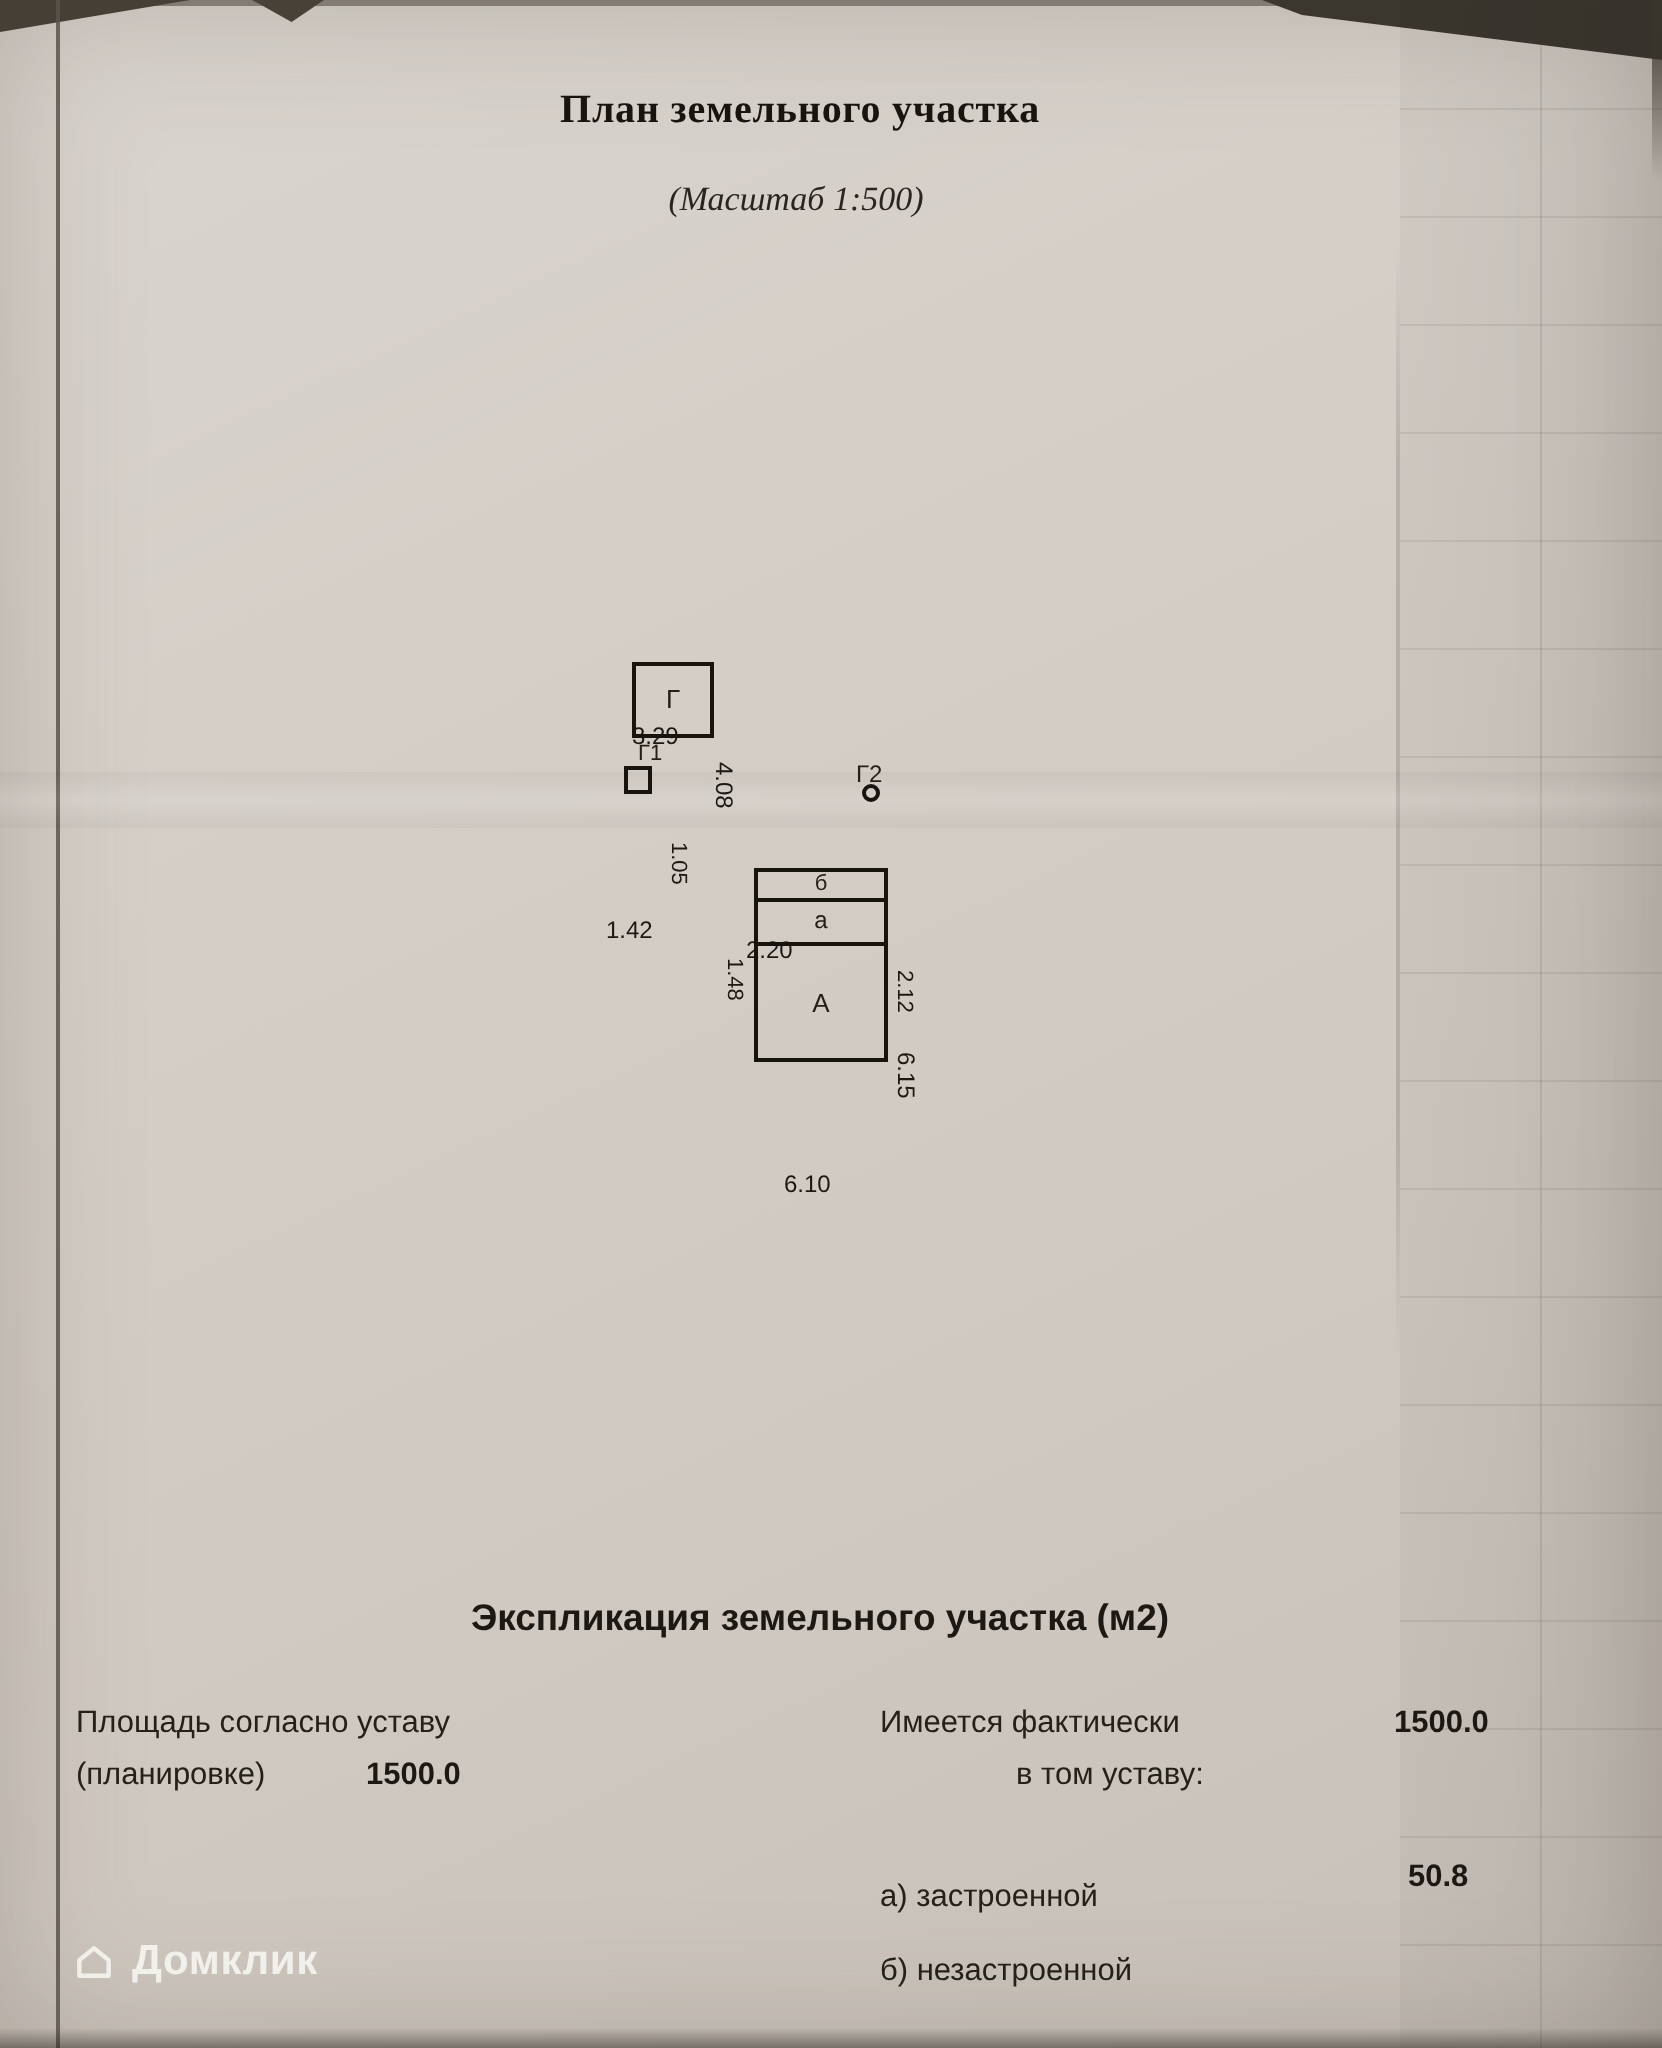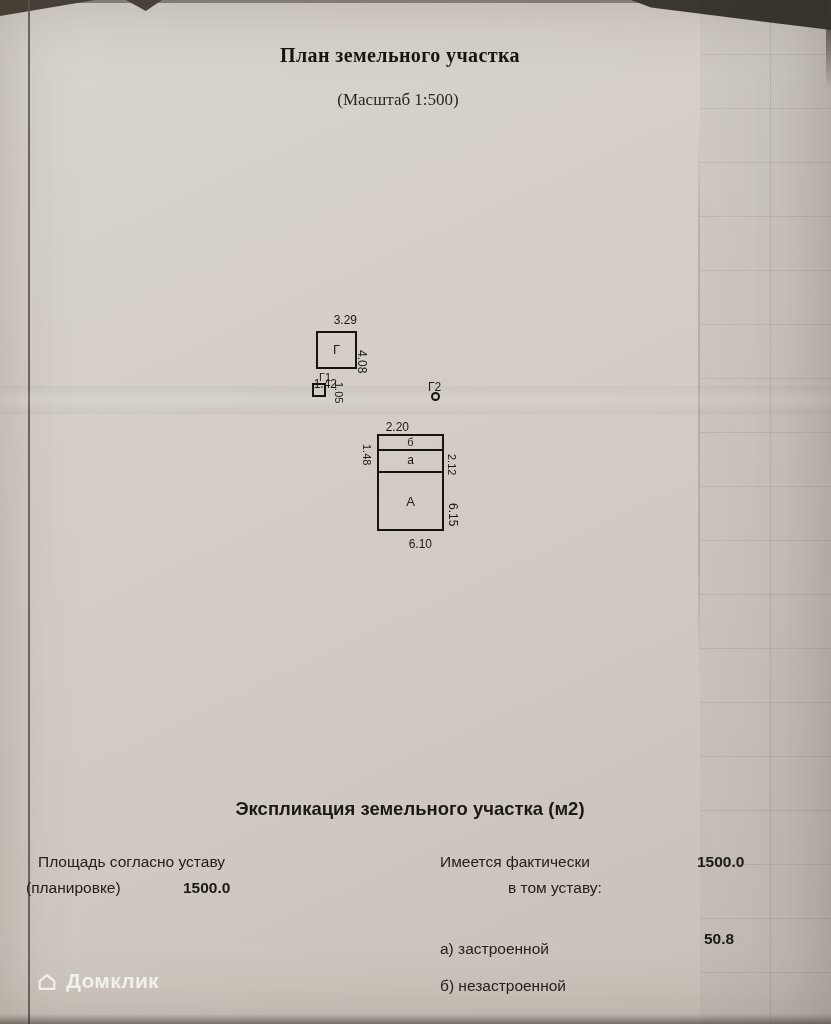--- a/index.html
+++ b/index.html
@@ -23,60 +23,60 @@
       linear-gradient(to right,rgba(0,0,0,0.03),rgba(0,0,0,0.08));}
   .showthrough-vline{top:0;left:770px;width:1px;height:100%;background:rgba(60,55,48,0.12);}
   .edge-bottom{bottom:0;left:0;width:100%;height:10px;background:linear-gradient(to top,rgba(35,30,25,0.45),transparent);}
   .edge-right-sliver{top:0;right:0;width:5px;height:90px;background:linear-gradient(to bottom,#39342c,transparent);}
   .crease{top:386px;left:0;width:100%;height:28px;opacity:.7;
     background:linear-gradient(to bottom,rgba(0,0,0,0.05),rgba(255,255,255,0.12) 50%,rgba(0,0,0,0.05));}
   
   .doc-title{top:44px;left:0;width:800px;text-align:center;
     font-family:"Liberation Serif",serif;font-weight:bold;font-size:20px;color:#18150f;letter-spacing:.4px;}
   .doc-subtitle{top:90px;left:0;width:796px;text-align:center;
-    font-family:"Liberation Serif",serif;font-size:17px;color:#2a261f;}
+    font-family:"Liberation Serif",serif;font-size:17px;color:#2a261f;font-style:italic;}
   
-  .dim{font-size:12px;color:#1b1813;text-align:right;}
+  .dim{font-size:12px;color:#1b1813;text-align:left;margin-top:48px;}
   .dim-sm{font-size:11px;}
   .vdim{writing-mode:vertical-rl;text-orientation:mixed;}
   .outline{border:2px solid #17140e;box-sizing:border-box;}
   .rect-g{top:331px;left:316px;width:41px;height:38px;}
   .rect-g .lbl{display:block;text-align:center;line-height:34px;font-size:13px;}
   .dim-g-top{top:313px;left:316px;width:41px;}
   .dim-g-right{top:333px;left:355px;height:40px;}
   .lbl-g1{top:371px;left:319px;font-size:11px;}
   .rect-g1{top:383px;left:312px;width:14px;height:14px;border-width:2px;}
   .dim-g1-right{top:373px;left:333px;height:30px;}
-  .dim-g1-bottom{top:377px;left:303px;width:34px;}
+  .dim-g1-bottom{top:410px;left:303px;width:34px;}
   .lbl-g2{top:380px;left:428px;font-size:12px;}
   .circ-g2{top:392px;left:431px;width:9px;height:9px;border:2px solid #17140e;border-radius:50%;box-sizing:border-box;}
   .main-bld{top:434px;left:377px;width:67px;height:97px;display:flex;flex-direction:column;}
   .main-bld .row-b{height:13px;border-bottom:2px solid #17140e;font-size:11px;text-align:center;line-height:12px;}
   .main-bld .row-a{height:20px;border-bottom:2px solid #17140e;font-size:12px;text-align:center;line-height:19px;}
   .main-bld .row-main{flex:1;font-size:13px;text-align:center;display:flex;align-items:center;justify-content:center;}
   .dim-mb-top{top:420px;left:373px;width:36px;}
   .dim-mb-left{top:431px;left:361px;height:34px;}
   .dim-mb-rup{top:437px;left:446px;height:38px;}
   .dim-mb-rlow{top:478px;left:446px;height:48px;}
   .dim-mb-bottom{top:537px;left:392px;width:40px;}
   
   .expl-heading{top:798px;left:0;width:820px;text-align:center;font-weight:bold;font-size:18.5px;color:#1c1914;}
   .expl-text{font-size:15.5px;color:#24201a;}
   .expl-val{font-size:15.5px;font-weight:bold;color:#1c1914;}
   .p-left1{top:853px;left:38px;}
-  .p-left2{top:879px;left:26px;}
+  .p-left2{top:879px;left:38px;}
   .p-leftval{top:879px;left:183px;}
   .p-right1{top:853px;left:440px;}
   .p-rightval{top:853px;left:697px;}
   .p-right2{top:879px;left:508px;}
   .p-itema{top:940px;left:440px;}
   .p-itemaval{top:930px;left:704px;}
   .p-itemb{top:977px;left:440px;}
   
-  .watermark{top:969px;left:36px;display:flex;align-items:flex-end;gap:8px;
+  .watermark{top:969px;left:36px;display:flex;align-items:center;gap:8px;
     color:rgba(252,252,249,0.78);font-size:21px;font-weight:600;letter-spacing:.3px;}
   .watermark svg{display:block;}
 </style>
 </head>
 <body>
 
 <div class="paper">
 
   <div class="abs edge-topline"></div>
   <div class="abs edge-topleft"></div>

